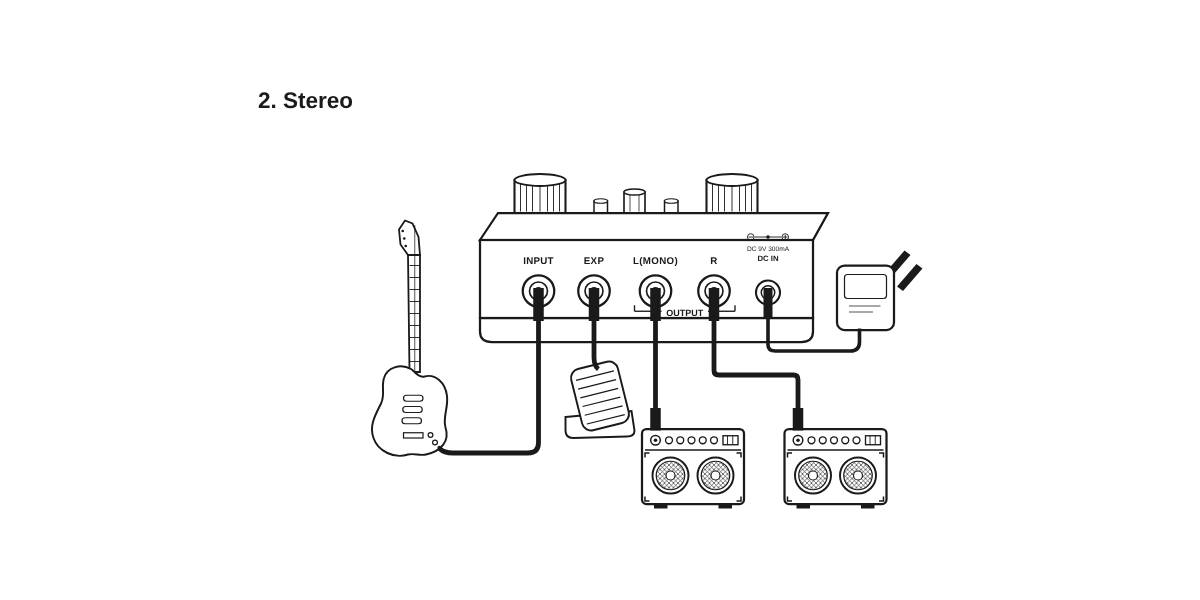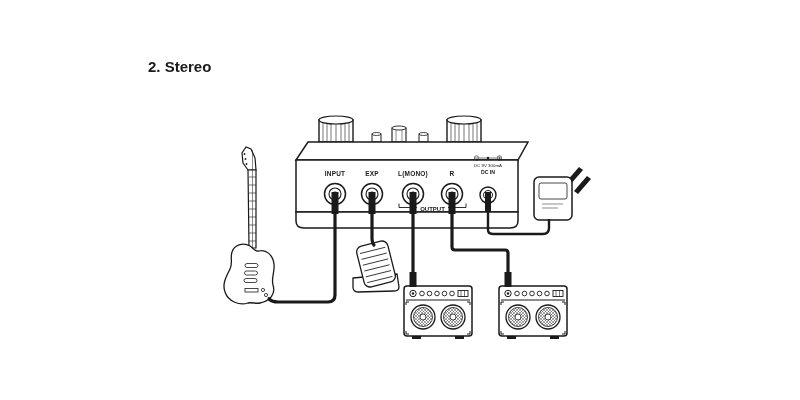--- a/index.html
+++ b/index.html
@@ -8,20 +8,21 @@
     background: #ffffff;
     width: 800px;
     height: 400px;
     overflow: hidden;
   }
   .stage {
     position: relative;
     width: 723px;
     height: 400px;
     background: #ffffff;
+    padding-left: 24px;
   }
   svg {
     display: block;
   }
   svg text {
     font-family: "Liberation Sans", "DejaVu Sans", sans-serif;
     fill: #1a1a1a;
   }
   .title-text {
     font-size: 15px;

